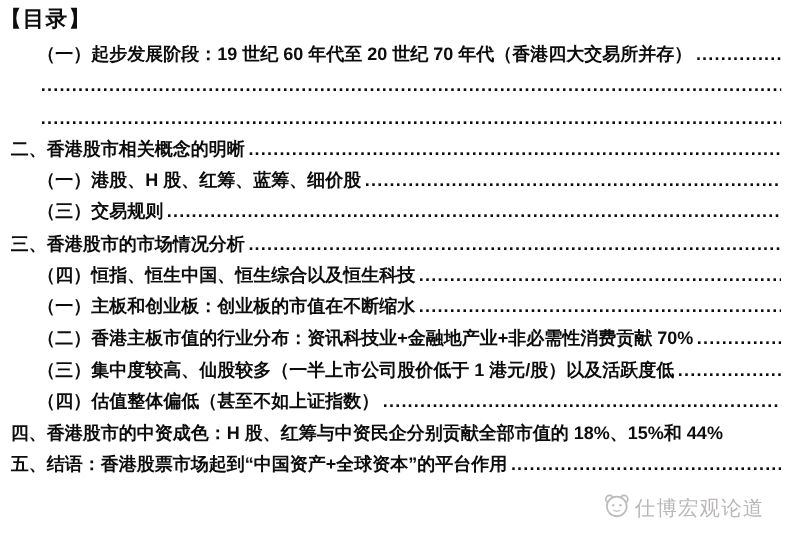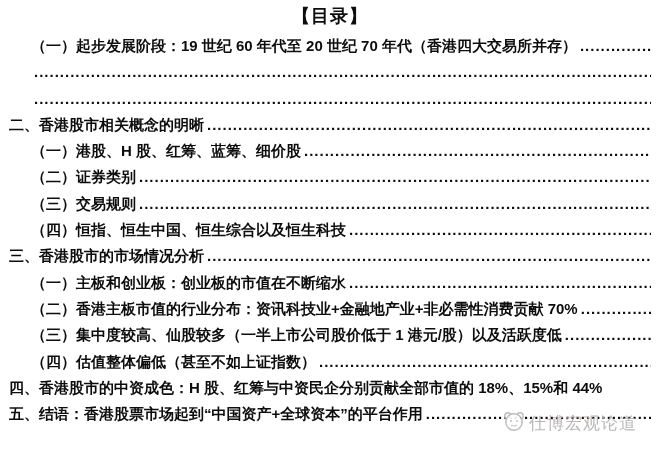--- a/index.html
+++ b/index.html
@@ -9,21 +9,21 @@
     height: 454px;
     background: #ffffff;
     overflow: hidden;
   }
   body {
     font-family: "Liberation Sans", sans-serif;
     color: #0d0d0d;
     position: relative;
   }
   .doc-title {
-    text-align: center;
+    text-align: left;
     font-family: "Liberation Serif", serif;
     font-weight: 700;
     font-size: 18px;
     padding-top: 5px;
     height: 25px;
     line-height: 22px;
     letter-spacing: 1px;
   }
   .toc {
     padding: 3px 9px 0 9px;
@@ -85,33 +85,29 @@
     </div>
     <div class="row lvl1">
       <span class="label">二、香港股市相关概念的明晰</span>
       <span class="leader"></span>
     </div>
     <div class="row lvl2">
       <span class="label">（一）港股、H 股、红筹、蓝筹、细价股</span>
       <span class="leader"></span>
     </div>
     <div class="row lvl2">
-      <span class="label">（二）证券类别</span>
+      <span class="label">（三）交易规则</span>
       <span class="leader"></span>
     </div>
-    <div class="row lvl2">
-      <span class="label">（三）交易规则</span>
+    <div class="row lvl1">
+      <span class="label">三、香港股市的市场情况分析</span>
       <span class="leader"></span>
     </div>
     <div class="row lvl2">
       <span class="label">（四）恒指、恒生中国、恒生综合以及恒生科技</span>
-      <span class="leader"></span>
-    </div>
-    <div class="row lvl1">
-      <span class="label">三、香港股市的市场情况分析</span>
       <span class="leader"></span>
     </div>
     <div class="row lvl2">
       <span class="label">（一）主板和创业板：创业板的市值在不断缩水</span>
       <span class="leader"></span>
     </div>
     <div class="row lvl2">
       <span class="label">（二）香港主板市值的行业分布：资讯科技业+金融地产业+非必需性消费贡献 70%</span>
       <span class="leader"></span>
     </div>

